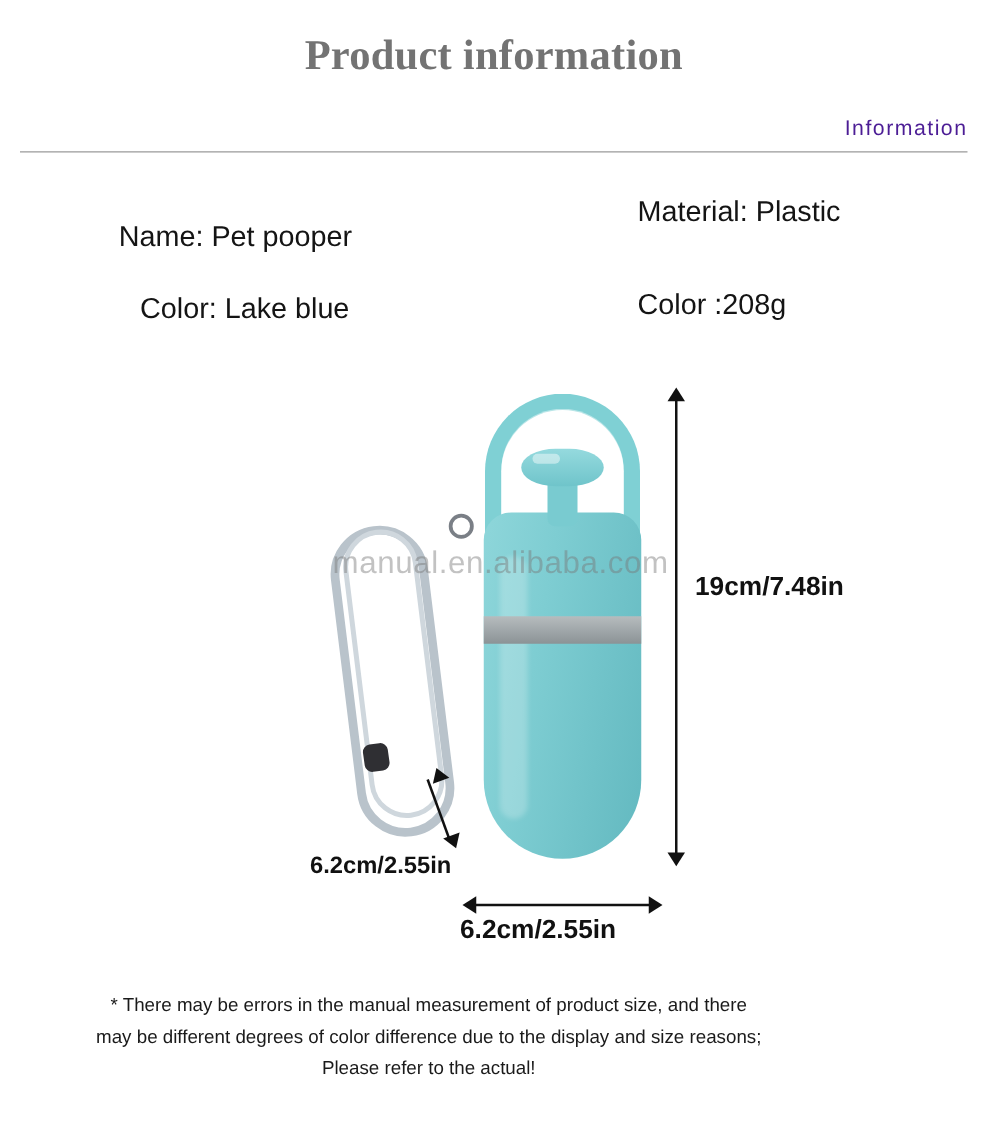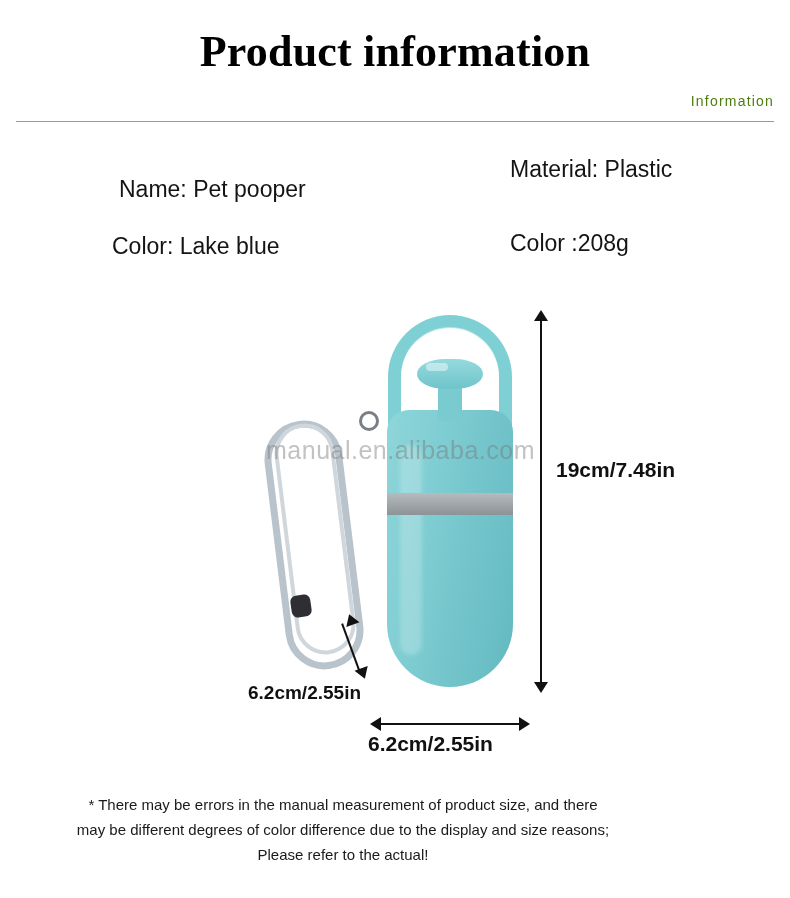--- a/index.html
+++ b/index.html
@@ -19,51 +19,51 @@
 
   
   .page-title {
     position: absolute;
     top: 26px;
     left: 0;
     width: 790px;
     text-align: center;
     font-family: "Liberation Serif", serif;
     font-weight: bold;
-    font-size: 44px;
+    font-size: 34px;
     letter-spacing: 0.2px;
-    color: #000000;
+    color: #737373;
   }
   .header-sub {
     position: absolute;
     top: 93px;
     right: 16px;
-    font-size: 14px;
-    color: #4d7c0f;
+    font-size: 17px;
+    color: #4c1d95;
     letter-spacing: 1.2px;
     font-family: "Liberation Sans", sans-serif;
   }
   .header-rule {
     position: absolute;
     top: 121px;
     left: 16px;
     width: 758px;
     height: 1px;
     background: #9a9a9a;
   }
 
   
   .spec {
     position: absolute;
     font-size: 23px;
     color: #141414;
     font-family: "Liberation Sans", sans-serif;
     white-space: nowrap;
   }
-  .spec-name     { left: 95px;  top: 176px; margin-left: 24px; }
+  .spec-name     { left: 95px;  top: 176px; }
   .spec-color    { left: 112px;  top: 233px; }
   .spec-material { left: 510px; top: 156px; }
   .spec-weight   { left: 510px; top: 230px; }
 
   
   .product-area {
     position: absolute;
     left: 0;
     top: 300px;
     width: 790px;

